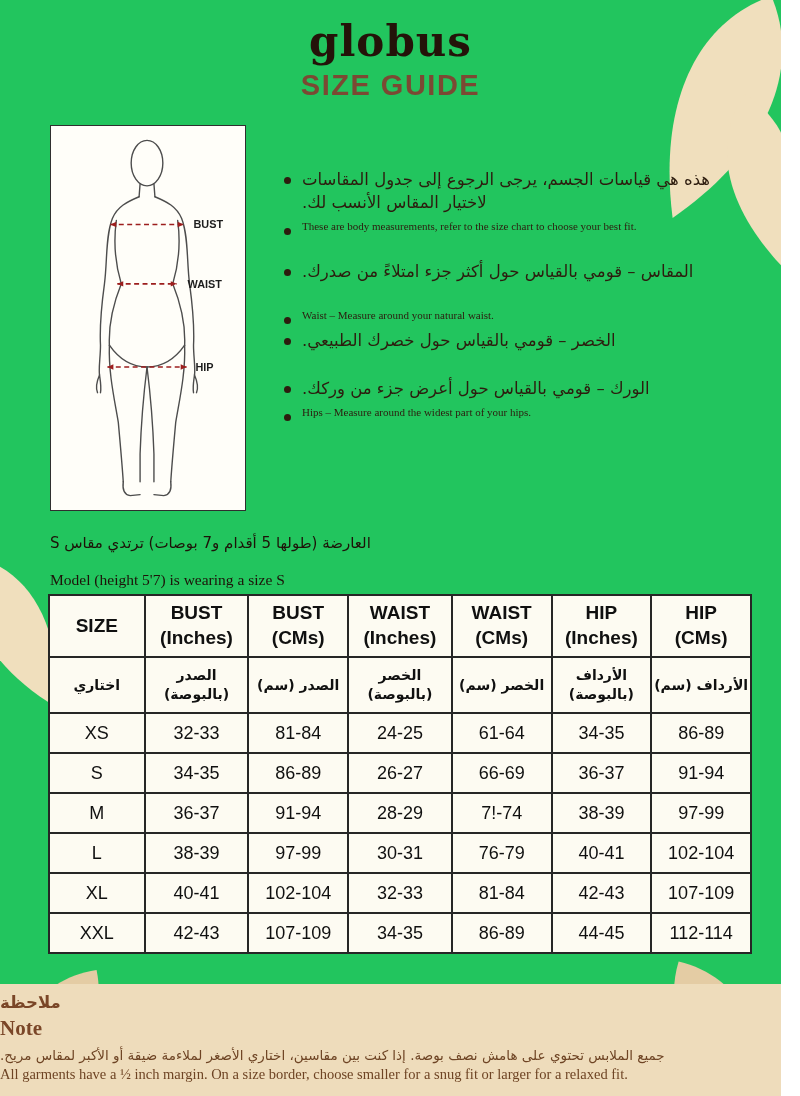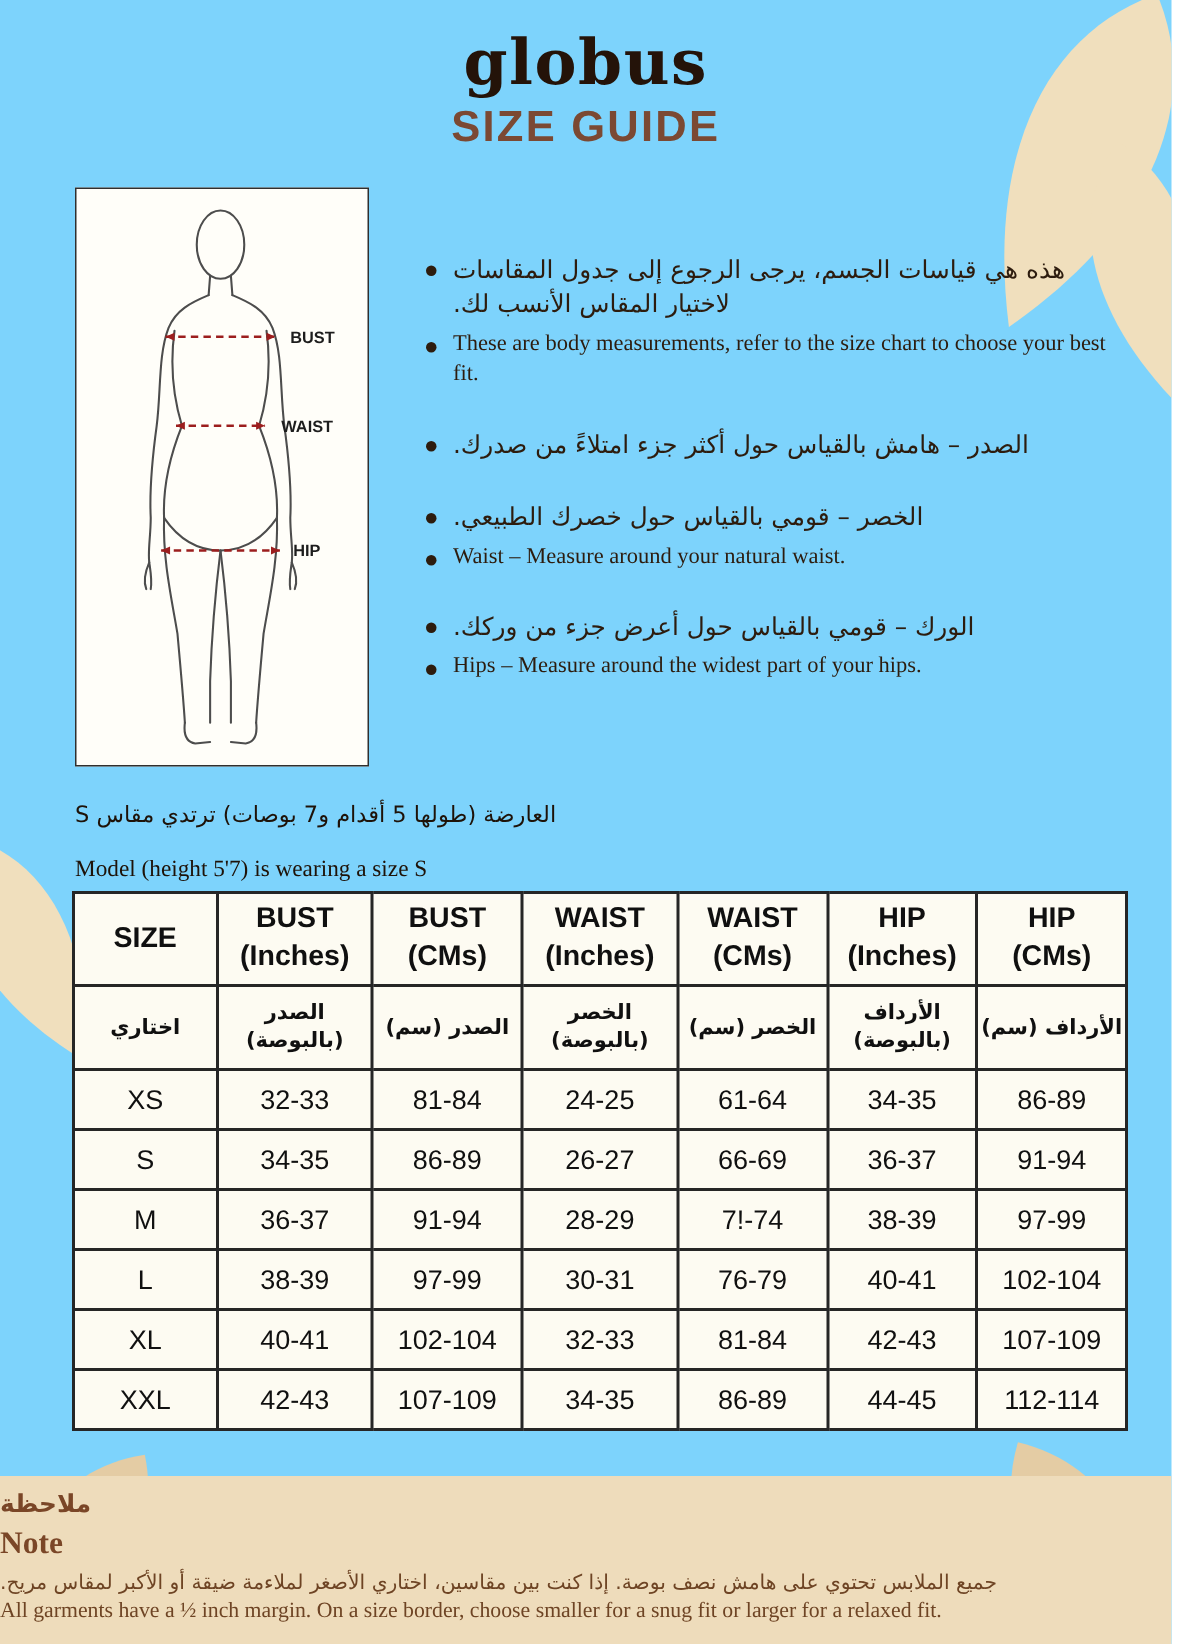--- a/index.html
+++ b/index.html
@@ -1,35 +1,35 @@
 <!DOCTYPE html>
 <html><head>
 <meta charset="utf-8">
 <style>
   * { margin:0; padding:0; box-sizing:border-box; }
   html,body { width:800px; }
   body { font-family:"Liberation Serif", serif; }
-  .page { position:relative; width:781px; height:1096px; background:#7dd3fc; overflow:hidden; color:#2d1c0e; }
+  .page { position:relative; width:781px; height:1096px; background:#22c55e; overflow:hidden; color:#2d1c0e; }
 
   .leaf { position:absolute; z-index:0; }
   .leaf path { fill:#f0dfbd; }
   .leaf.dark path { fill:#e4cca4; }
 
   .hdr { position:absolute; top:20px; left:0; right:0; text-align:center; z-index:2; }
   .brand { font-family:"DejaVu Serif", serif; font-weight:bold; font-size:42px; letter-spacing:1px; color:#241309; line-height:1.05; }
   .title { font-family:"Liberation Sans", sans-serif; font-weight:800; font-size:29px; letter-spacing:1.5px; color:#7b4933; margin-top:5px; }
 
   .figure-box { position:absolute; top:125px; left:50px; width:196px; height:386px; background:#fffef9; border:1.5px solid #2f2f2f; z-index:2; }
 
   .bullets { position:absolute; top:148px; left:284px; width:456px; z-index:2;margin-top:20px; }
   .group { margin-bottom:25px; }
   .b-item { display:flex; gap:11px; margin-bottom:5px; }
   .dot { width:7px; height:7px; border-radius:50%; background:#2d1c0e; margin-top:9px; flex:none; }
   .ar { font-family:"DejaVu Sans", sans-serif; font-size:16.5px; line-height:1.4; text-align:left; }
-  .en { font-size:15px; line-height:1.35; }
+  .en { font-size:11px; line-height:1.35; }
 
   .model-note { position:absolute; top:533px; left:50px; z-index:2; color:#1e1208; }
   .model-note .ar { font-size:15px; margin-bottom:16px; }
   .model-note .en { font-size:15.5px; }
 
   .size-table { position:absolute; top:594px; left:48px; width:704px; border-collapse:collapse; background:#fdfbf2; font-family:"Liberation Sans", sans-serif; z-index:2;padding-left:18px; }
   .size-table th, .size-table td { border:2px solid #262626; text-align:center; vertical-align:middle; color:#101010; }
   .size-table tr.en-head th { font-size:19px; font-weight:700; height:62px; white-space:pre-line; line-height:1.3; }
   .size-table tr.ar-head th { font-family:"DejaVu Sans", sans-serif; font-size:14px; font-weight:700; height:56px; white-space:pre-line; line-height:1.35; }
   .size-table tbody td { font-size:18px; height:40px; }
@@ -114,31 +114,31 @@
           <p class="ar" dir="rtl">هذه هي قياسات الجسم، يرجى الرجوع إلى جدول المقاسات لاختيار المقاس الأنسب لك.</p>
         </div>
       <div class="b-item">
           <span class="dot"></span>
           <p class="en">These are body measurements, refer to the size chart to choose your best fit.</p>
         </div>
     </div>
     <div class="group">
       <div class="b-item">
           <span class="dot"></span>
-          <p class="ar" dir="rtl">الصدر – هامش بالقياس حول أكثر جزء امتلاءً من صدرك.</p>
-        </div>
-    </div>
-    <div class="group">
+          <p class="ar" dir="rtl">المقاس – قومي بالقياس حول أكثر جزء امتلاءً من صدرك.</p>
+        </div>
+    </div>
+    <div class="group">
+      <div class="b-item">
+          <span class="dot"></span>
+          <p class="en">Waist – Measure around your natural waist.</p>
+        </div>
       <div class="b-item">
           <span class="dot"></span>
           <p class="ar" dir="rtl">الخصر – قومي بالقياس حول خصرك الطبيعي.</p>
-        </div>
-      <div class="b-item">
-          <span class="dot"></span>
-          <p class="en">Waist – Measure around your natural waist.</p>
         </div>
     </div>
     <div class="group">
       <div class="b-item">
           <span class="dot"></span>
           <p class="ar" dir="rtl">الورك – قومي بالقياس حول أعرض جزء من وركك.</p>
         </div>
       <div class="b-item">
           <span class="dot"></span>
           <p class="en">Hips – Measure around the widest part of your hips.</p>

